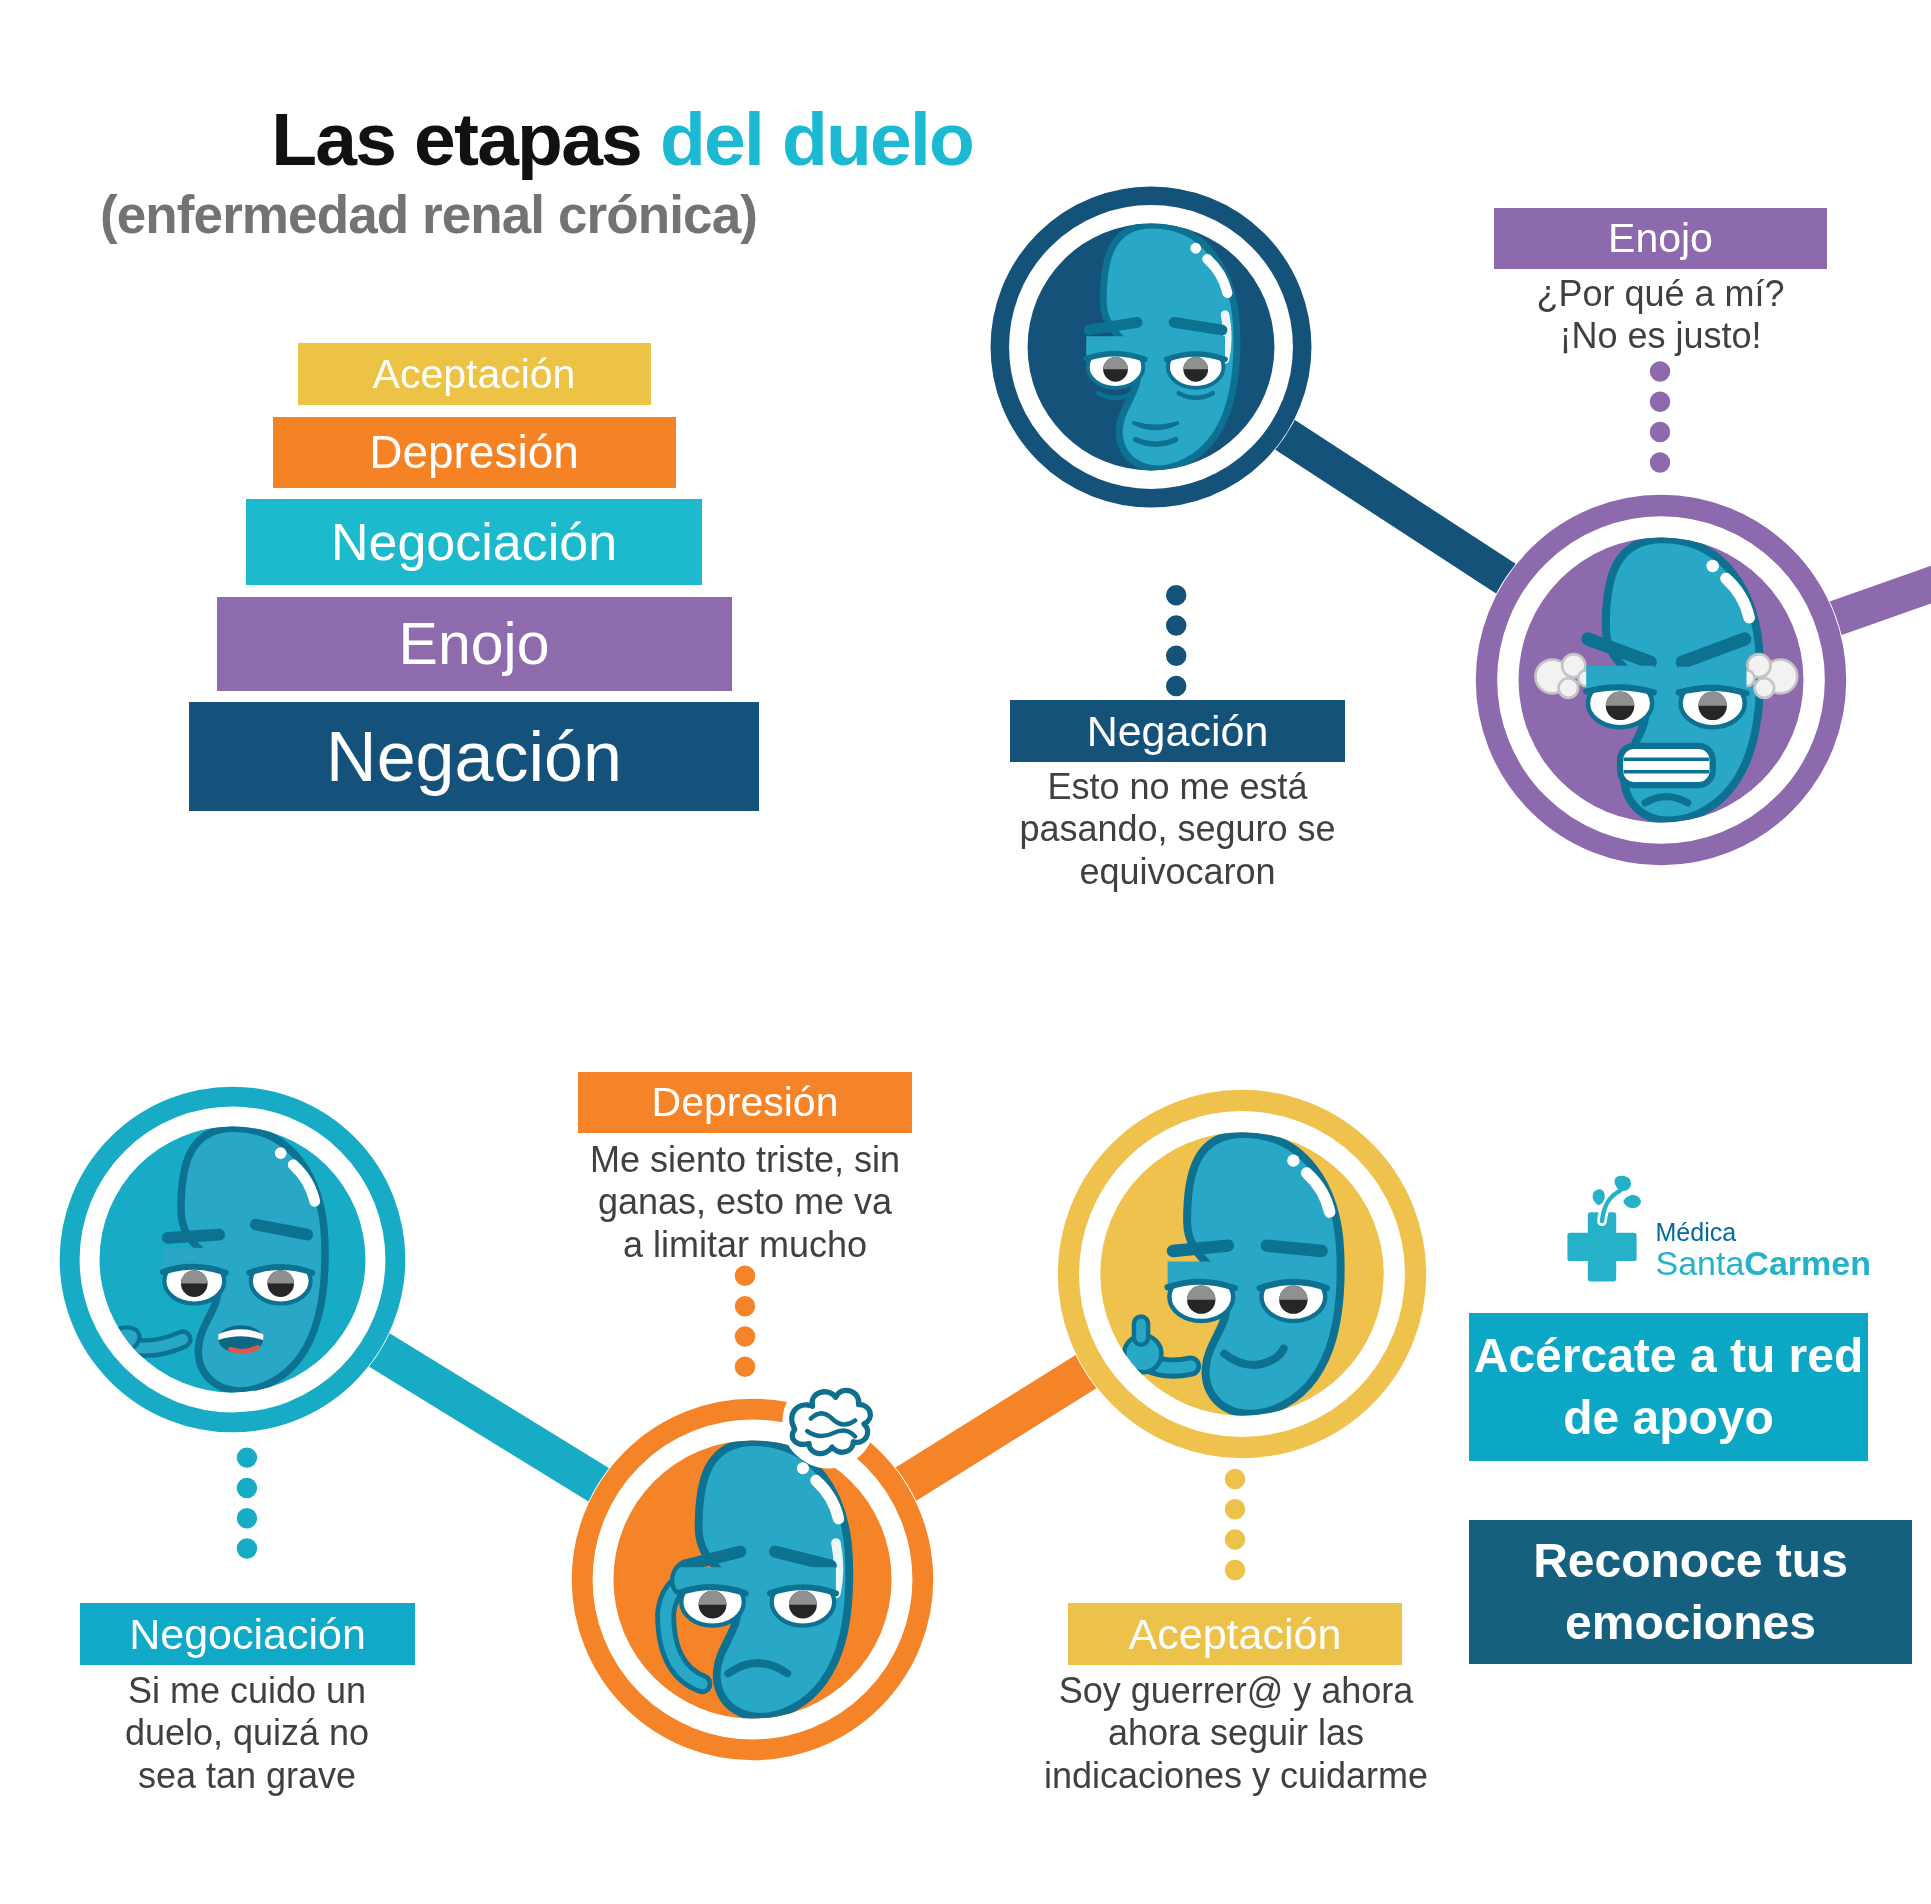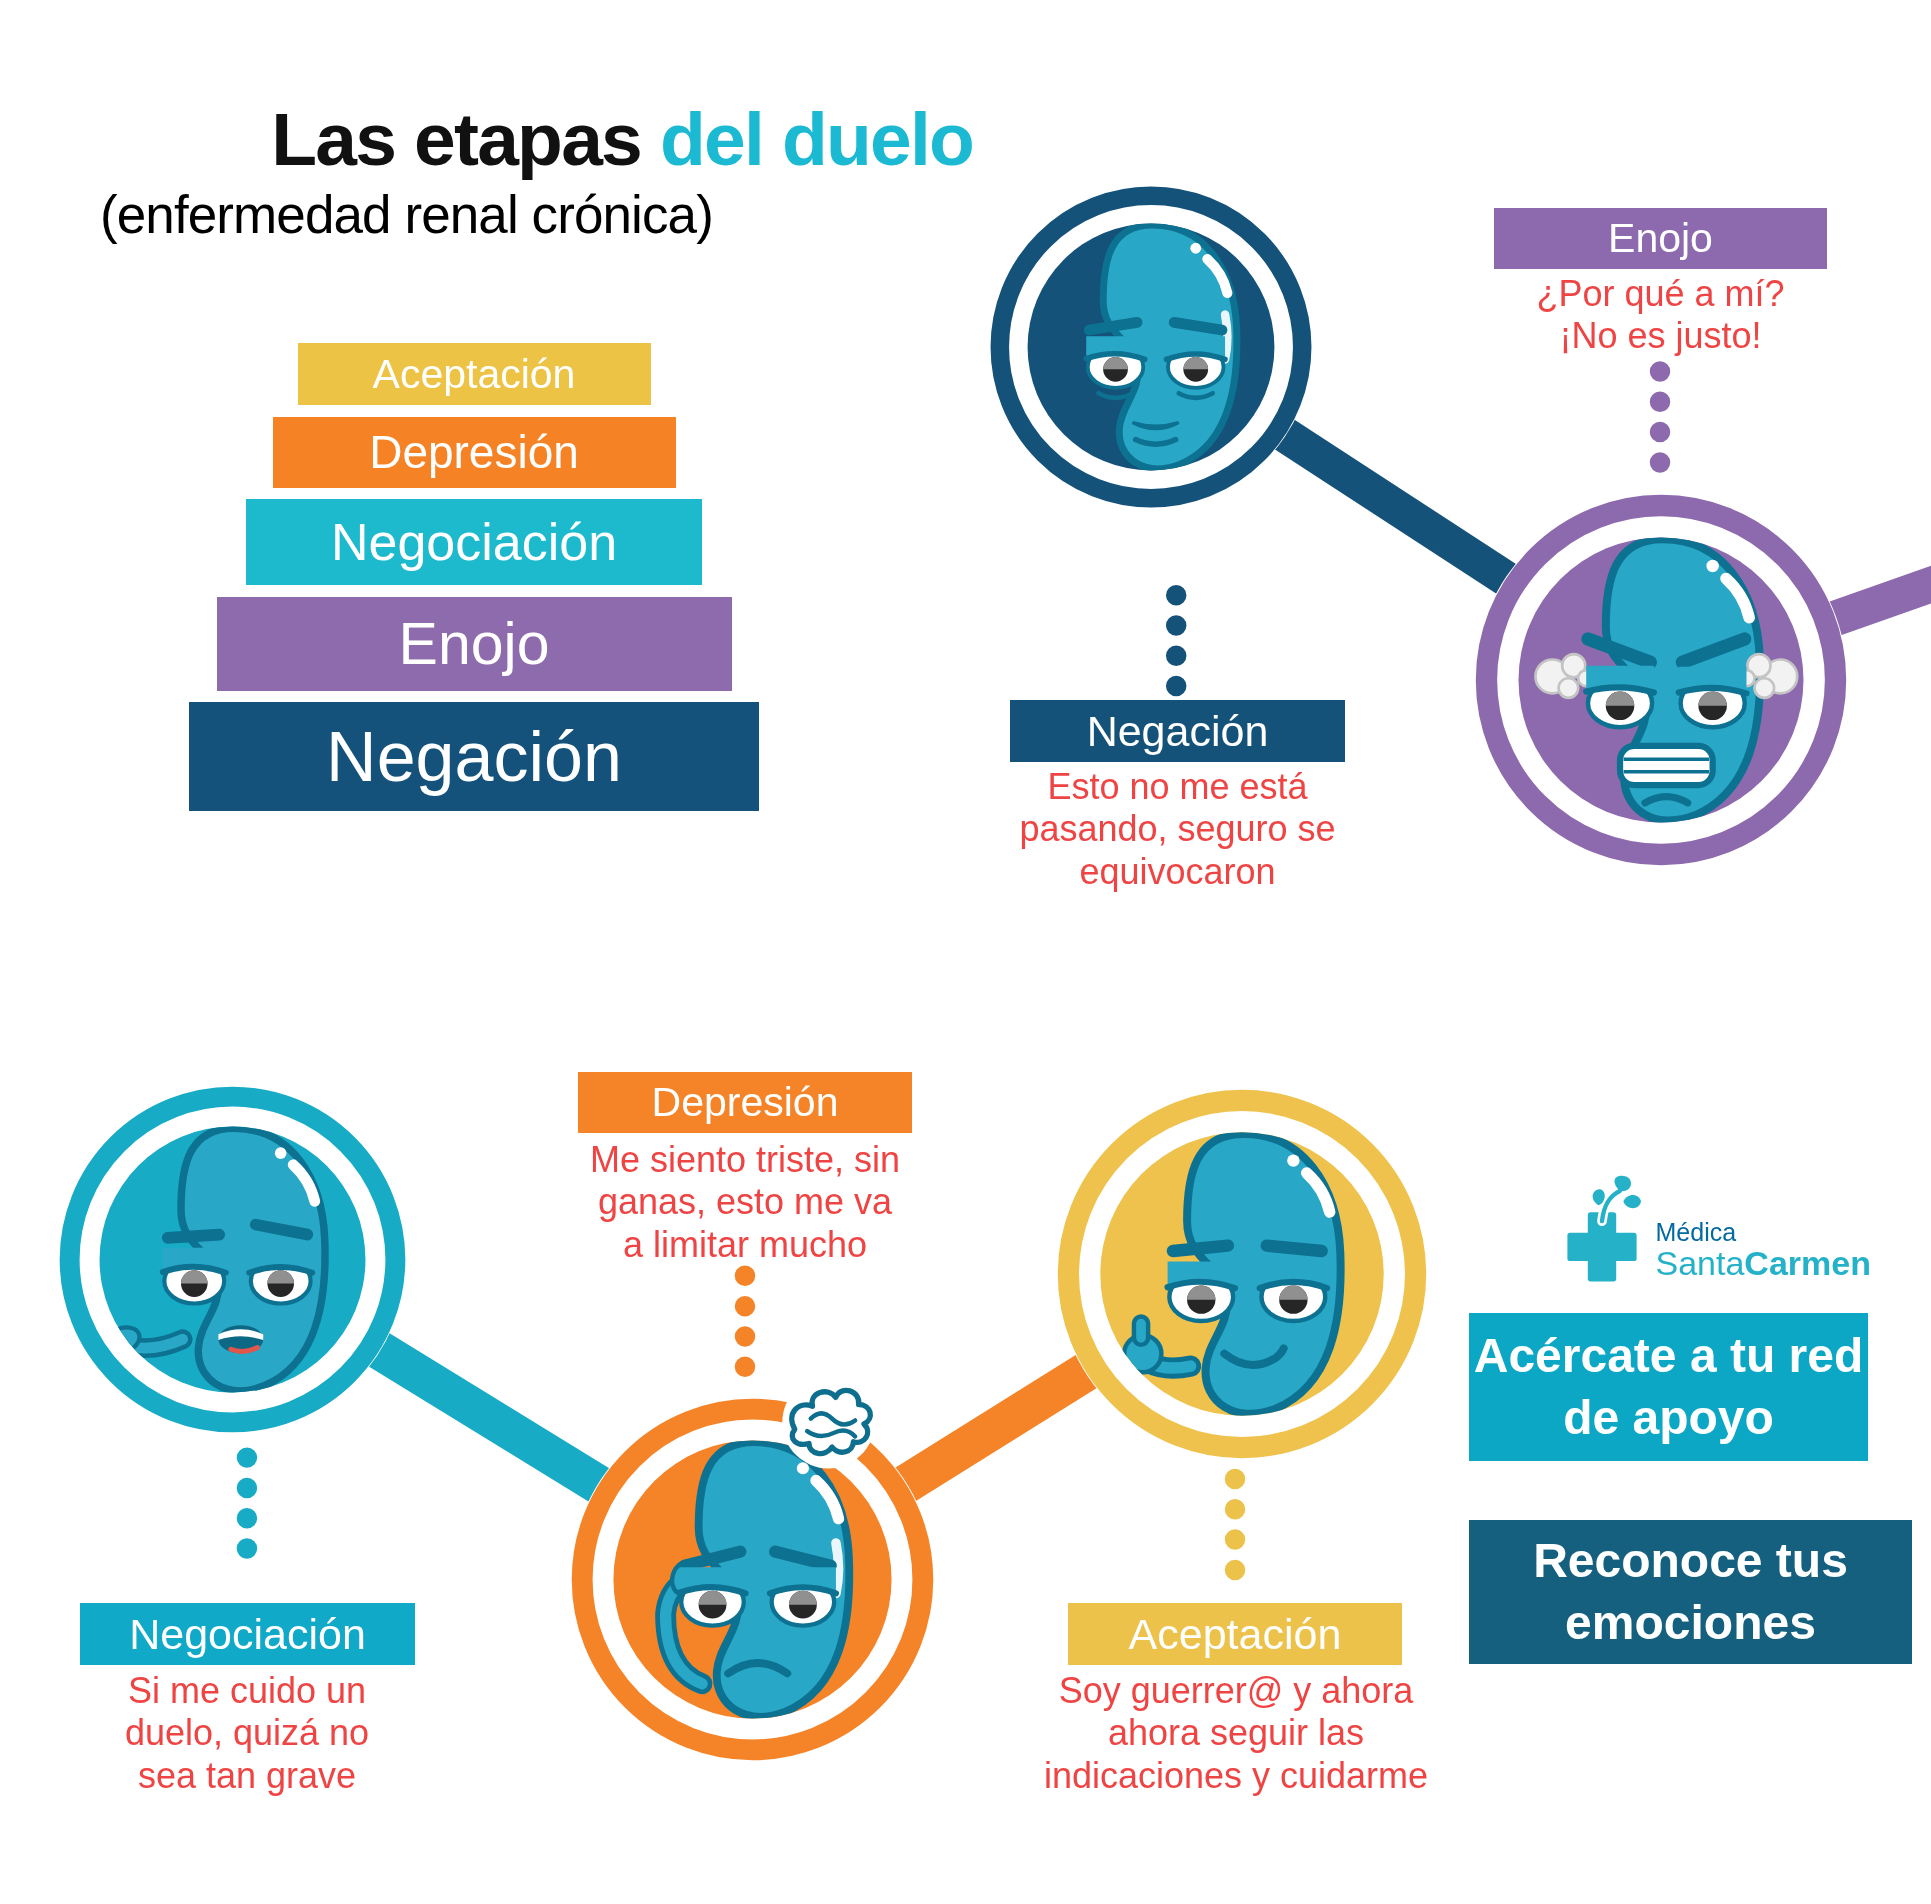--- a/index.html
+++ b/index.html
@@ -5,39 +5,39 @@
   html,body{margin:0;padding:0;background:#ffffff;}
   .canvas{
     position:relative;width:1931px;height:1904px;background:#fff;overflow:hidden;
     font-family:"Liberation Sans","DejaVu Sans",sans-serif;color:#1f1f1f;
   }
   .abs{position:absolute;}
   
   .title-block{left:100px;top:100px;width:873px;}
   .main-title{font-size:75px;font-weight:700;letter-spacing:-1.8px;line-height:1.05;color:#111;white-space:pre;text-align:right;}
   .main-title .accent{color:#1cb9d2;}
-  .subtitle{font-size:53px;font-weight:400;letter-spacing:-0.9px;color:#000000;margin-top:5.3px;}
+  .subtitle{font-size:53px;font-weight:700;letter-spacing:-0.9px;color:#737373;margin-top:5.3px;}
   
   .pyramid{left:189px;top:343px;width:570px;}
   .pyr-row{margin:0 auto 11.6px auto;display:flex;align-items:center;justify-content:center;color:#fff;font-weight:400;}
   .pyr-0{width:353px;height:62px;background:#edc345;font-size:41px;}
   .pyr-1{width:403px;height:71px;background:#f58325;font-size:46px;}
   .pyr-2{width:456px;height:86px;background:#1db9cd;font-size:52px;}
   .pyr-3{width:515px;height:94px;background:#8e6bac;font-size:59px;}
   .pyr-4{width:570px;height:109px;background:#14527b;font-size:70px;}
   
   .source{left:192px;top:927px;width:642px;font-size:34px;font-style:italic;color:#3c3c3c;}
   
   .stage-label{display:flex;align-items:center;justify-content:center;color:#fff;font-weight:500;z-index:3;}
   .lbl-negacion{left:1010px;top:700px;width:335px;height:62px;background:#14527a;font-size:43px;}
   .lbl-enojo{left:1494px;top:208px;width:333px;height:61px;background:#8d6aad;font-size:41px;}
   .lbl-negociacion{left:80px;top:1603px;width:335px;height:62px;background:#10a9c8;font-size:43px;}
   .lbl-depresion{left:578px;top:1072px;width:334px;height:61px;background:#f58428;font-size:41px;}
   .lbl-aceptacion{left:1068px;top:1603px;width:334px;height:62px;background:#ecc24a;font-size:43px;}
-  .quote{text-align:center;font-size:36px;line-height:1.18;font-weight:400;color:#ef4444;z-index:3;}
+  .quote{text-align:center;font-size:36px;line-height:1.18;font-weight:400;color:#404040;z-index:3;}
   .q-negacion{left:1017px;top:766px;width:321px;}
   .q-enojo{left:1527px;top:273px;width:267px;}
   .q-negociacion{left:91px;top:1670px;width:312px;}
   .q-depresion{left:589px;top:1139px;width:312px;}
   .q-aceptacion{left:1040px;top:1670px;width:392px;}
   
   .logo{left:1561px;top:1151px;width:321px;height:134px;display:flex;align-items:flex-end;z-index:3;}
   .logo-text{margin-left:12.5px;padding-bottom:3.6px;line-height:1.05;}
   .logo-top{font-size:25px;color:#0369a1;}
   .logo-bottom{font-size:34px;color:#25b2c9;}

